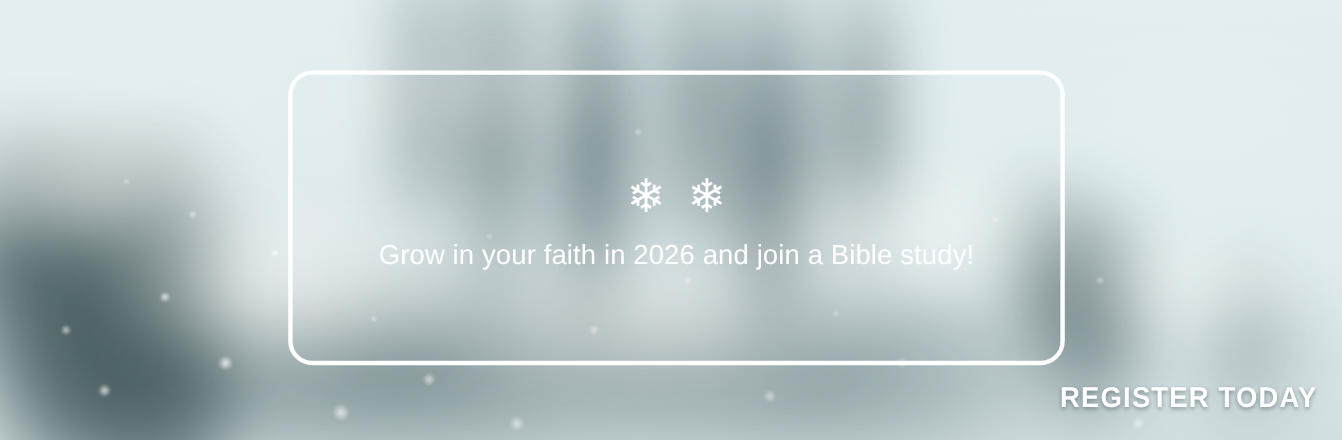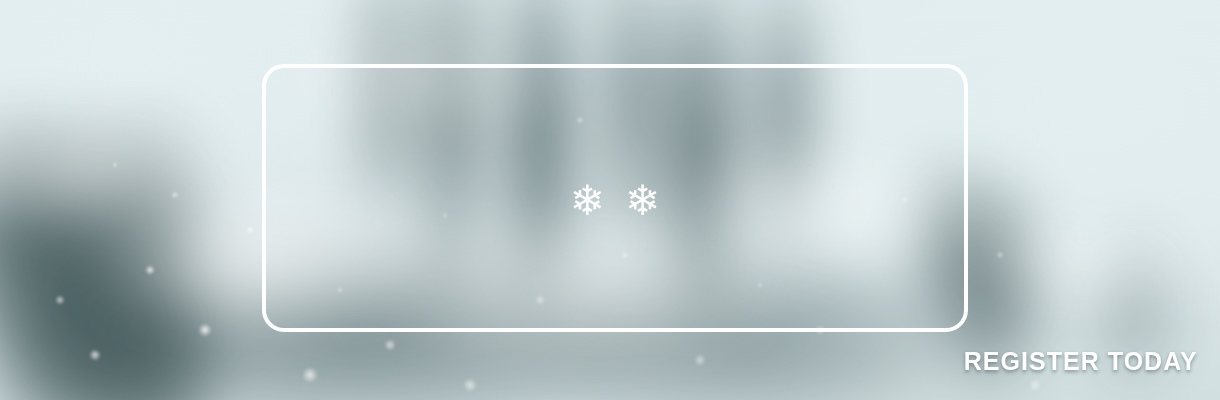--- a/index.html
+++ b/index.html
@@ -213,18 +213,19 @@
   <div class="frame"></div>
 
   <div class="headline-block">
 
     <div class="title-row">
       <span class="snowflake left">❄</span>
       <span class="snowflake right">❄</span>
     </div>
 
 
+    <div class="tagline">Grow in your faith in 2026 and join a Bible study!</div>
 
   </div>
 
   <div class="cta">REGISTER TODAY</div>
 
 </div>
 
 </body></html>

